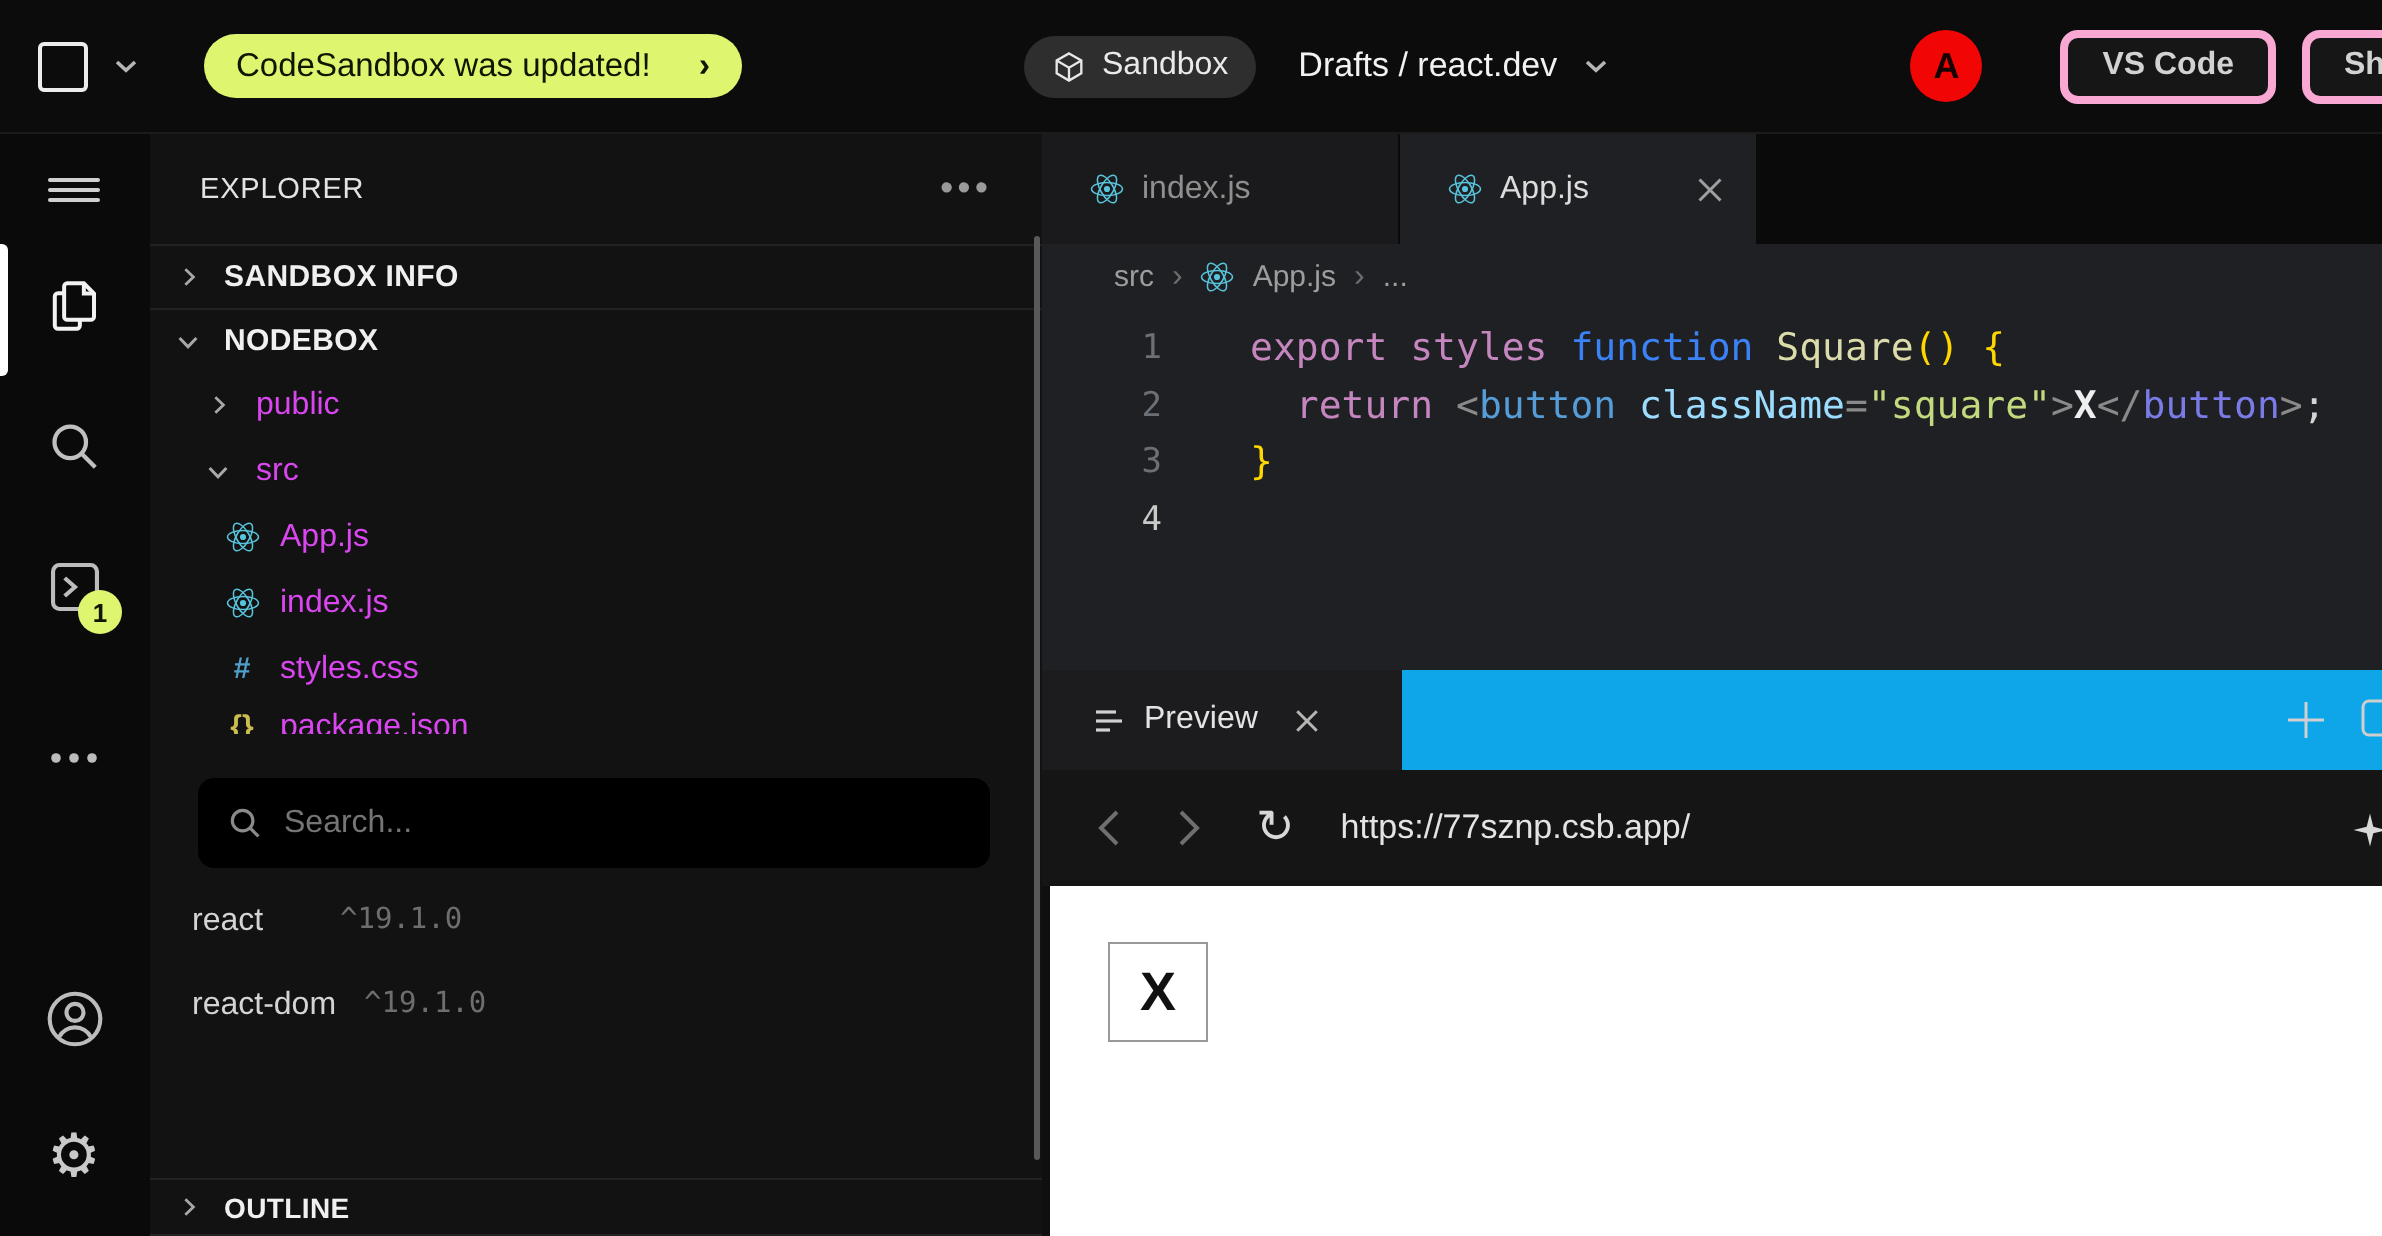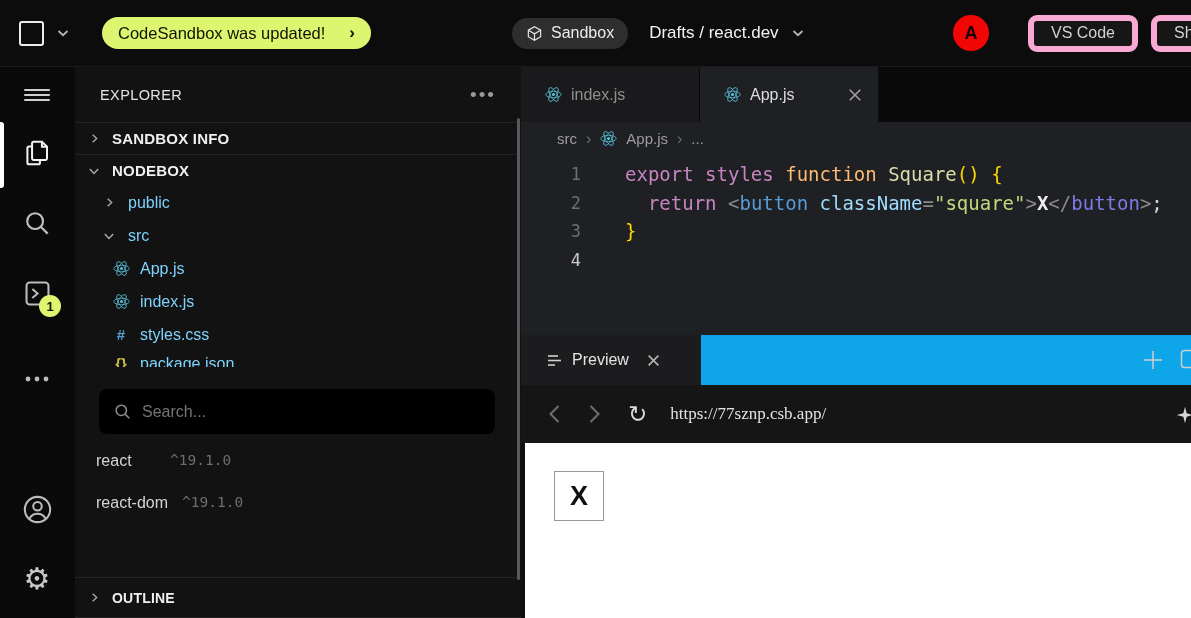--- a/index.html
+++ b/index.html
@@ -16,22 +16,22 @@
                  color:#111500; font-size:16.5px; cursor:pointer; }
   .update-pill .chev { font-size:17px; font-weight:bold; color:#111500; }
   .topbar-center { position:absolute; left:512px; top:0; height:100%; display:flex; align-items:center; }
   .sandbox-badge { background:#2e2e2e; border-radius:17px; height:31px; display:flex; align-items:center;
                    padding:0 14px; gap:8px; color:#eaeaea; font-size:16px; }
   .project-crumb { margin-left:21px; color:#f2f2f2; font-size:17px; }
   .crumb-caret { margin-left:13px; display:flex; }
   .topbar-right { position:absolute; right:-64px; top:0; height:100%; display:flex; align-items:center; }
   .avatar { width:36px; height:36px; border-radius:50%; background:#f20505; color:#160000;
             font-weight:bold; font-size:18px; display:flex; align-items:center; justify-content:center; }
-  .tb-btn { height:37px; border:6px solid #f9a8d4; background:#161616; border-radius:9px;
-            color:#d2d2d2; font-size:16px; padding:0 17px; display:flex; align-items:center; cursor:pointer; }
+  .tb-btn { height:37px; border:4px solid #f9a8d4; background:#161616; border-radius:9px;
+            color:#d2d2d2; font-size:16px; padding:0 17px; display:flex; align-items:center; cursor:pointer;font-weight:bold; }
   .vscode-btn { margin-left:39px; }
   .share-btn { margin-left:13px; min-width:104px; }
 
   
   .main-row { display:flex; height:551px; }
 
   
   .activitybar { position:relative; width:75px; background:#0a0a0a; flex:none; }
   .ab-item { position:absolute; left:17px; width:40px; height:40px; display:flex;
              align-items:center; justify-content:center; cursor:pointer; }
@@ -50,35 +50,35 @@
   .sb-more { margin-left:auto; color:#9a9a9a; font-size:19px; letter-spacing:2px; cursor:pointer; }
   .sb-section { height:32px; display:flex; align-items:center; gap:9px; padding:0 10px;
                 border-top:1px solid #222222; cursor:pointer; }
   .sb-section-label { color:#f0f0f0; font-size:15px; font-weight:600; letter-spacing:.2px; }
   .dep-header { height:27px; }
   .file-tree { }
   .tree-row { height:33px; display:flex; align-items:center; gap:10px; cursor:pointer; }
   .tree-row.indent1 { padding-left:25px; }
   .tree-row.indent2 { padding-left:37px; }
   .tree-row.clipped { height:16px; overflow:hidden; align-items:flex-start; padding-top:4px; }
-  .tree-label { color:#7dd3fc; font-size:16px; }
+  .tree-label { color:#d946ef; font-size:16px; }
   .tree-ic { width:18px; display:flex; justify-content:center; }
   .ficon { font-size:15px; font-weight:bold; }
   .csscol { color:#4f9fca; }
   .jsoncol { color:#cbbd4e; }
   .dep-search { margin:22px 26px 0 24px; height:45px; background:#000000; border-radius:8px;
                 display:flex; align-items:center; padding:0 14px; gap:10px; }
   .dep-search input { flex:1; background:transparent; border:none; outline:none; color:#15803d; font-size:16px;
                       font-family:"Liberation Sans", sans-serif; }
   .dep-search input::placeholder { color:#757575; }
   .deps-list { margin-top:18px; }
   .dep-row { height:42px; display:flex; padding-left:21px; cursor:pointer; }
   .dep-name { color:#d4d4d4; font-size:16px; min-width:60px; }
   .dep-version { margin-left:14px; color:#6e6e6e; font-size:14.5px; font-family:"DejaVu Sans Mono", monospace; }
-  .outline-section { margin-top:auto; height:41px; border-top:1px solid #232323; border-bottom:1px solid #232323; }
+  .outline-section { margin-top:auto; height:29px; border-top:1px solid #232323; border-bottom:1px solid #232323; }
   .outline-section .sb-section-label { font-size:14px; }
   .sb-scrollthumb { position:absolute; right:1px; top:51px; width:3px; height:462px;
                     background:#595959; border-radius:2px; }
 
   
   .main-col { flex:1; display:flex; flex-direction:column; min-width:0; }
   .tabbar { height:55px; background:#0a0a0a; display:flex; flex:none; }
   .tab { width:179px; display:flex; align-items:center; padding:0 16px 0 24px; gap:9px;
          background:#1a1a1c; border-right:1px solid #0a0a0a; cursor:pointer; }
   .tab.active { background:#1f2023; }
@@ -88,39 +88,39 @@
   .crumbs { height:33px; background:#1f2023; display:flex; align-items:center; gap:9px;
             padding-left:36px; flex:none; }
   .crumb-txt { color:#9d9d9d; font-size:15px; }
   .crumb-sep { color:#6d6d6d; font-size:16px; }
   .code-area { flex:1; background:#1f2023; padding-top:5px; overflow:hidden;
                font-family:"DejaVu Sans Mono", monospace; font-size:19px; }
   .code-line { display:flex; height:28.5px; line-height:28.5px; }
   .gutter { width:68px; text-align:right; padding-right:8px; color:#6b6f76; font-size:17px; flex:none; }
   .gutter.cur { color:#c9c9c9; }
   .code-text { padding-left:36px; white-space:pre; }
-  .tk-k1 { color:#c586c0; } .tk-k2 { color:#fdba74; } .tk-fn { color:#dcdcaa; }
+  .tk-k1 { color:#c586c0; } .tk-k2 { color:#3b82f6; } .tk-fn { color:#dcdcaa; }
   .tk-br { color:#ffd700; } .tk-pu { color:#8a8a8a; } .tk-tag { color:#569cd6; }
   .tk-tag2 { color:#7b7be8; } .tk-attr { color:#9cdcfe; } .tk-str { color:#c2d97e; }
   .tk-xt { color:#eeeeee; font-weight:bold; } .tk-op { color:#d4d4d4; } .tk-p { color:#d4d4d4; }
 
   
   .preview-strip { position:relative; height:50px; background:#0ea5e9; display:flex; flex:none; }
   .preview-tab { width:180px; background:#1c1c1e; display:flex; align-items:center; gap:10px;
                  padding:0 14px 0 26px; cursor:pointer; }
   .preview-label { color:#e3e3e3; font-size:16px; }
   .preview-close { margin-left:8px; color:#b5b5b5; display:flex; cursor:pointer; }
   .strip-plus { position:absolute; right:27px; top:14px; display:flex; cursor:pointer; }
   .strip-layout { position:absolute; right:-11px; top:14px; display:flex; cursor:pointer; }
   .preview-nav { position:relative; height:58px; background:#151515; display:flex; align-items:center;
                  padding-left:27px; flex:none; }
   .nav-ic { display:flex; margin-right:27px; cursor:pointer; }
   .refresh-glyph { font-family:"DejaVu Sans", sans-serif; font-size:23px; color:#d8d8d8; line-height:1;
                    margin-right:20px; cursor:pointer; }
-  .url-text { color:#e3e3e3; font-size:17px; margin-left:3px;font-family:Liberation Serif, serif; }
+  .url-text { color:#e3e3e3; font-size:17px; margin-left:3px; }
   .nav-sparkle { position:absolute; right:-5px; top:19px; }
   .preview-content { flex:1; background:#ffffff; border-left:4px solid #0f0f0f; position:relative; }
   .square-btn { position:absolute; left:29px; top:28px; width:50px; height:50px; background:#ffffff;
                 border:1px solid #999999; color:#111111; font-weight:bold; font-size:27px;
                 display:flex; align-items:center; justify-content:center; cursor:pointer;
                 font-family:"Liberation Sans", sans-serif; }
 </style>
 </head>
 <body>
 

